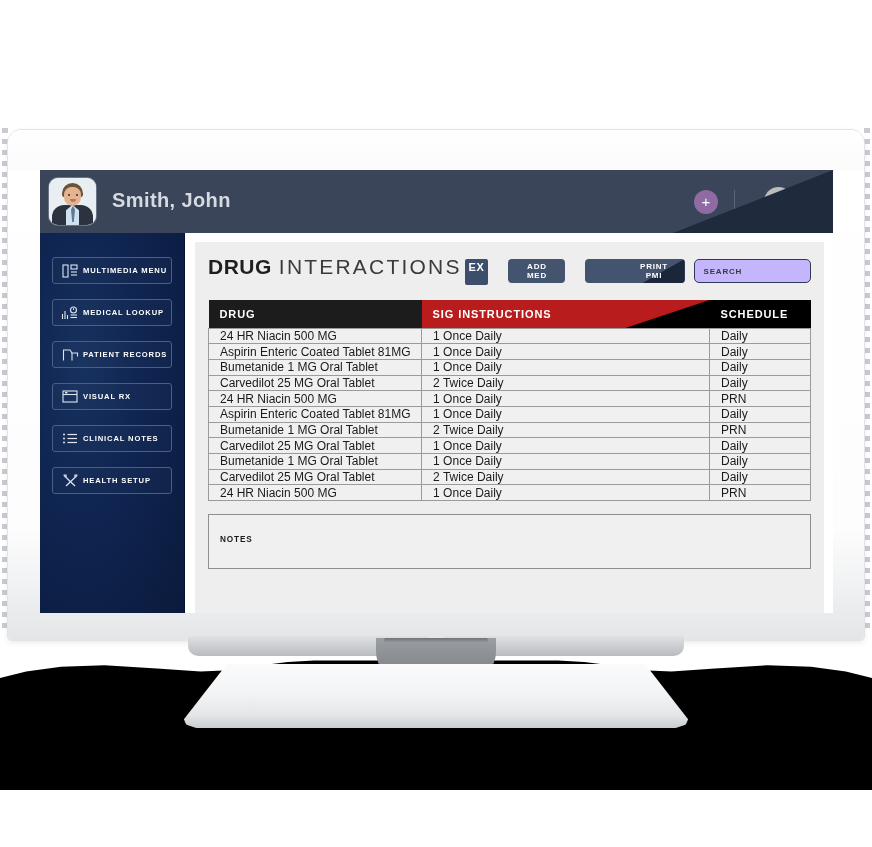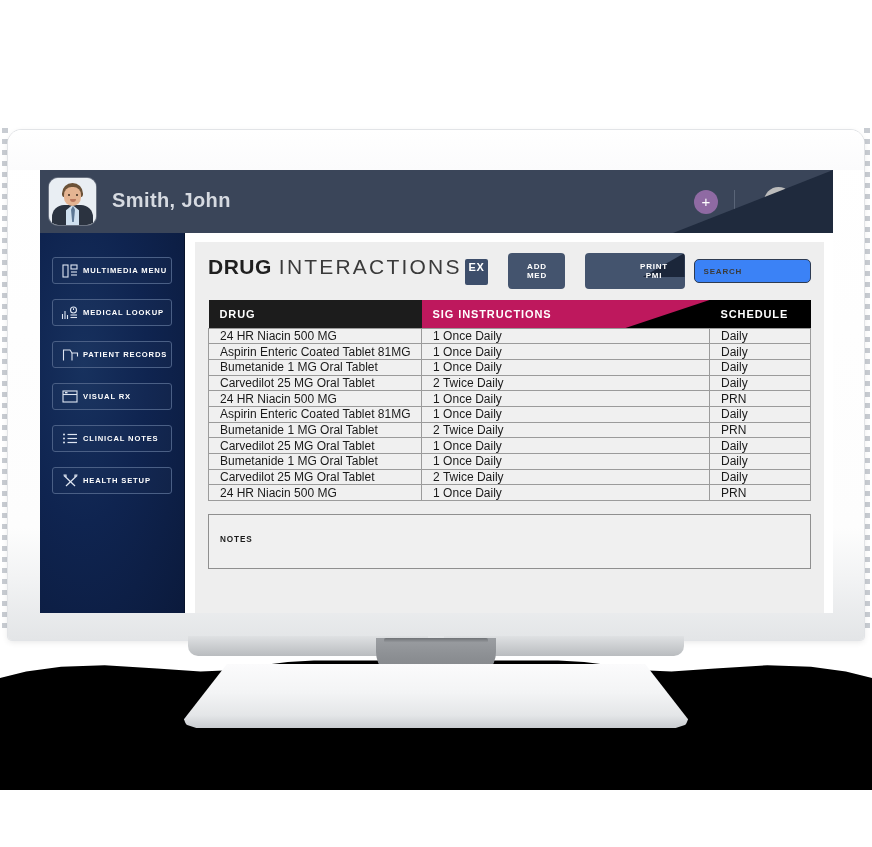--- a/index.html
+++ b/index.html
@@ -291,21 +291,21 @@
     color: #ffffff;
     font-size: 11px; font-weight: bold;
     letter-spacing: 0.6px;
     padding: 2px 4px 12px 4px;
     border-radius: 2px;
     margin-left: 3px;
     position: relative; top: -3px;
   }
 
   .btn {
-    height: 36px;
+    height: 24px;
     border: none;
     border-radius: 4px;
     color: #ffffff;
     font-size: 8px;
     font-weight: bold;
     letter-spacing: 0.8px;
     padding: 0 10px;
     cursor: pointer;
     font-family: "Liberation Sans", sans-serif;
     margin-left: 20px;
@@ -316,21 +316,21 @@
   .btn-print  { background: #44546e; padding-left: 48px; }
   .btn-print::after {
     content:""; position:absolute; right:0; top:0; width:42px; height:24px;
     background:#1b263a; clip-path: polygon(100% 0,100% 100%,0 100%);
   }
   .btn-print span { position: relative; z-index: 2; }
 
   .search-box {
     margin-left: 9px;
     width: 133px; height: 24px;
-    background: #3b82f6;
+    background: #c4b5fd;
     border: 1.6px solid #2e3b52;
     border-radius: 5px;
     display: flex; align-items: center;
     padding: 0 9px;
   }
   .search-box input {
     border: none; outline: none;
     width: 100%;
     font-size: 8px; font-weight: bold;
     letter-spacing: 0.8px;
@@ -350,21 +350,21 @@
     height: 28px;
     color: #ffffff;
     font-size: 11px;
     font-weight: bold;
     letter-spacing: 0.9px;
     text-align: left;
     padding: 0 11px;
     position: relative;
   }
   .th-drug     { width: 211px; background: #1c1c1c; }
-  .th-sig      { width: 285px; background: #be185d; }
+  .th-sig      { width: 285px; background: #b91c1c; }
   .th-sched    { width: 100px; background: #000000; }
   .th-sig::after{
     content:""; position:absolute; right:0; top:0; width:84px; height:28px;
     background:#000000; clip-path: polygon(100% 0,100% 100%,0 100%);
   }
   .th-sig span { position: relative; z-index: 2; }
 
   table.meds tbody td {
     height: 15.7px;
     font-size: 12px;

